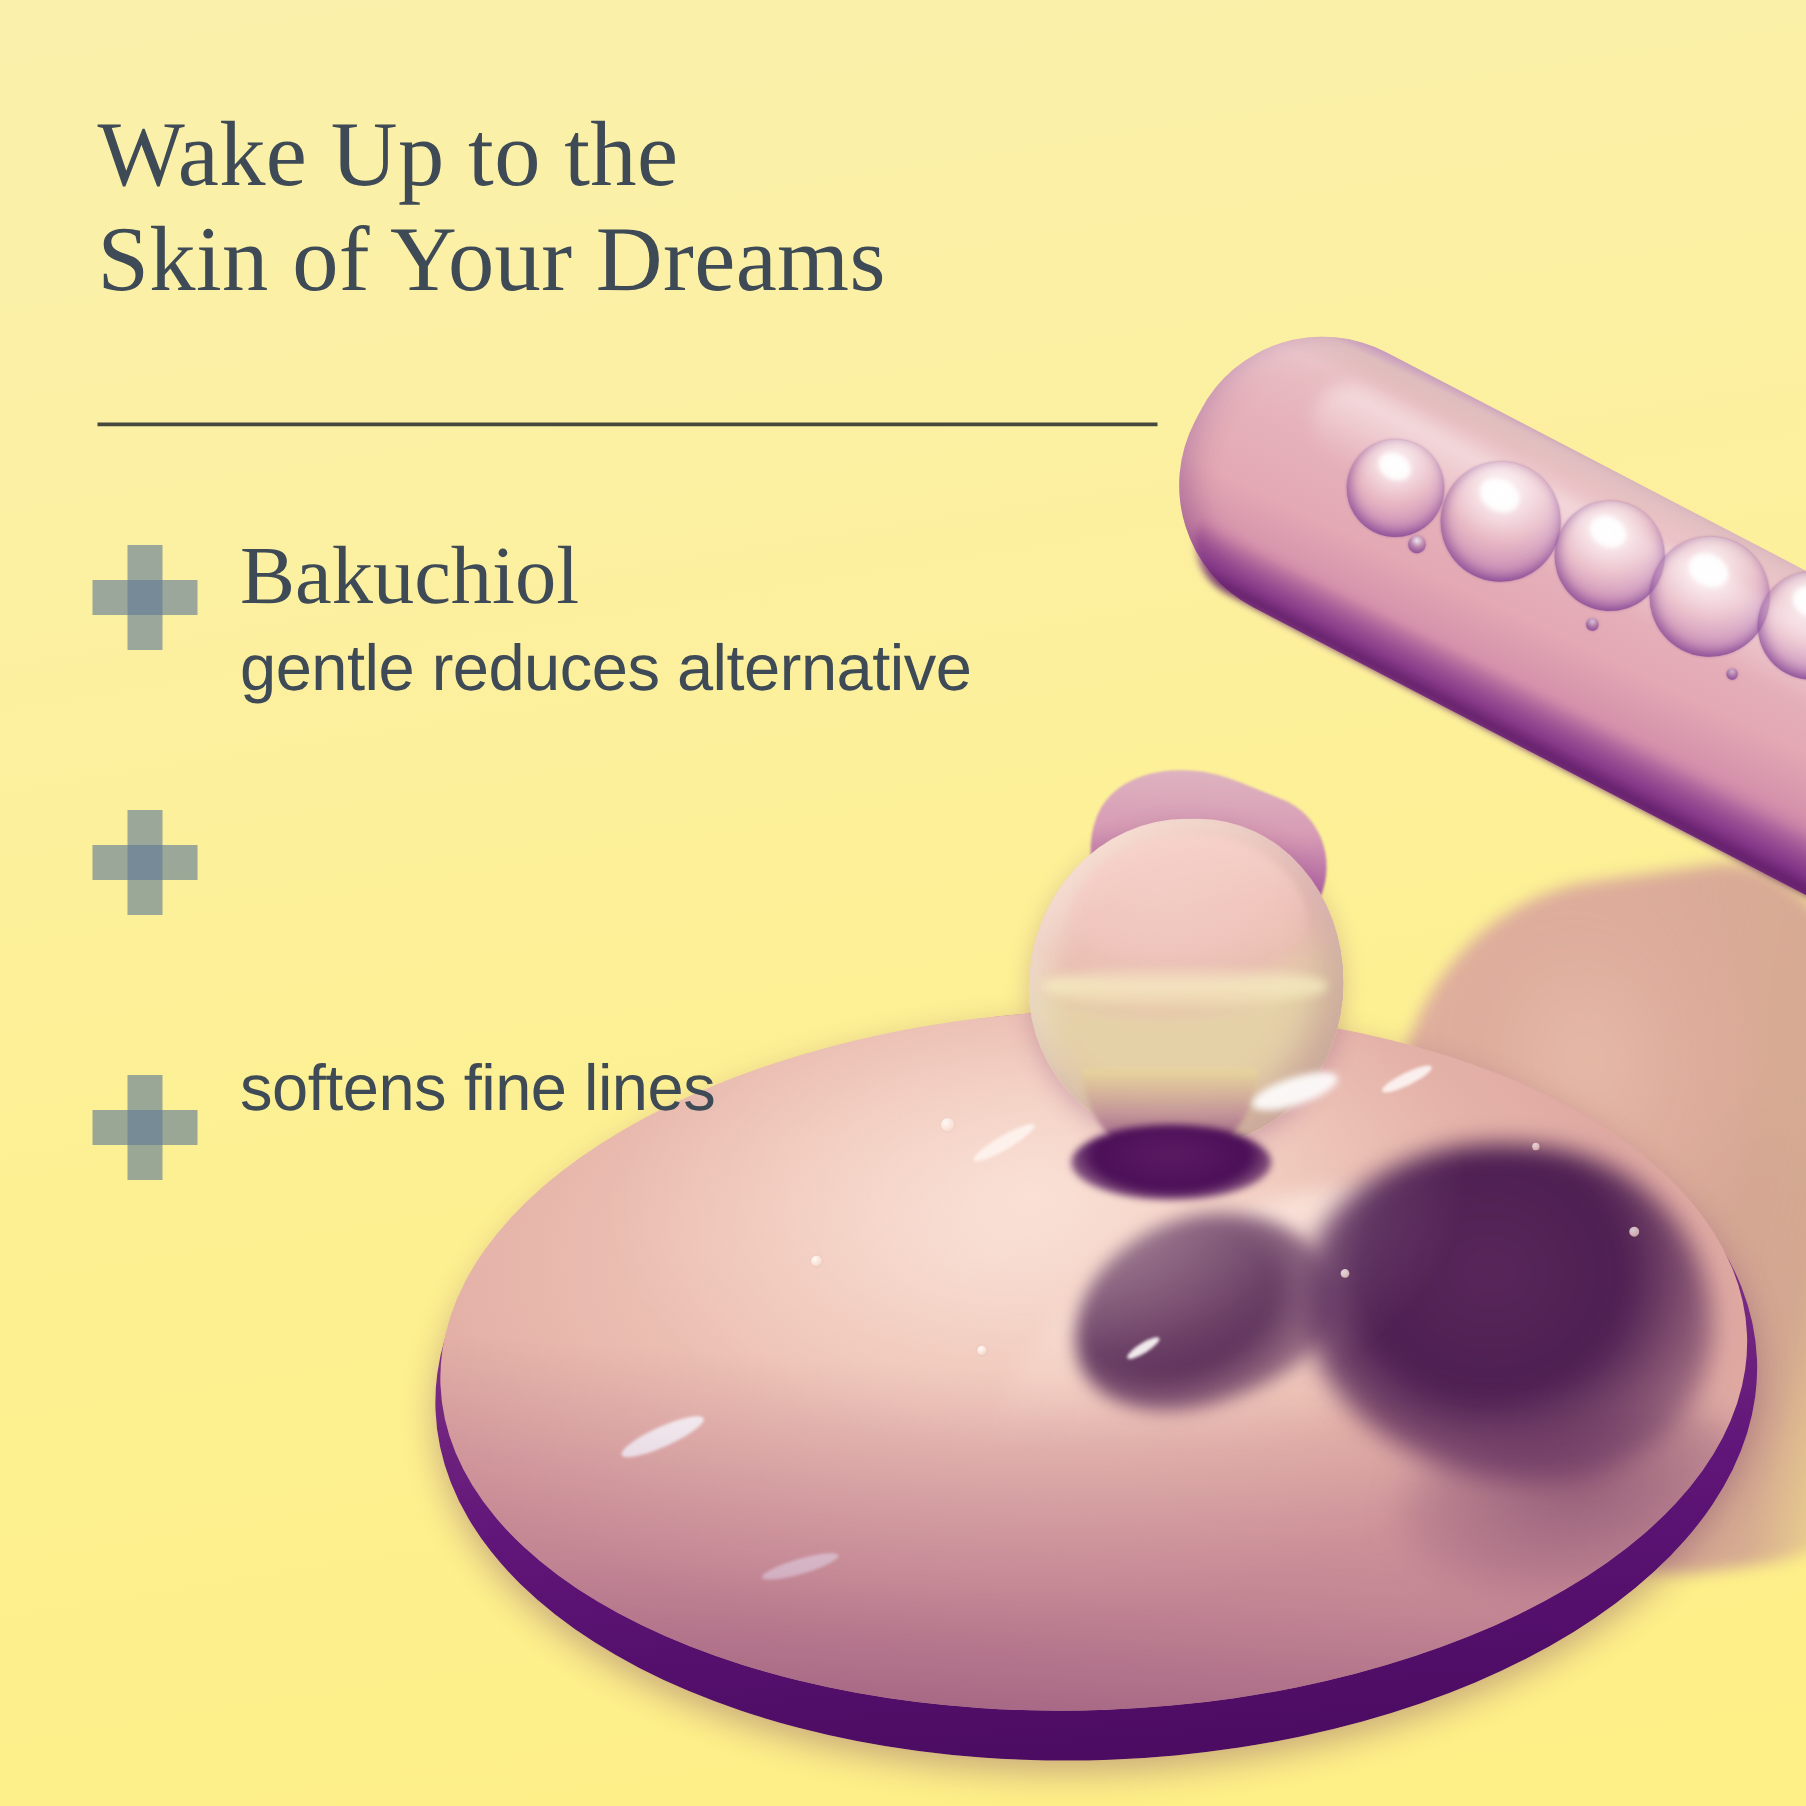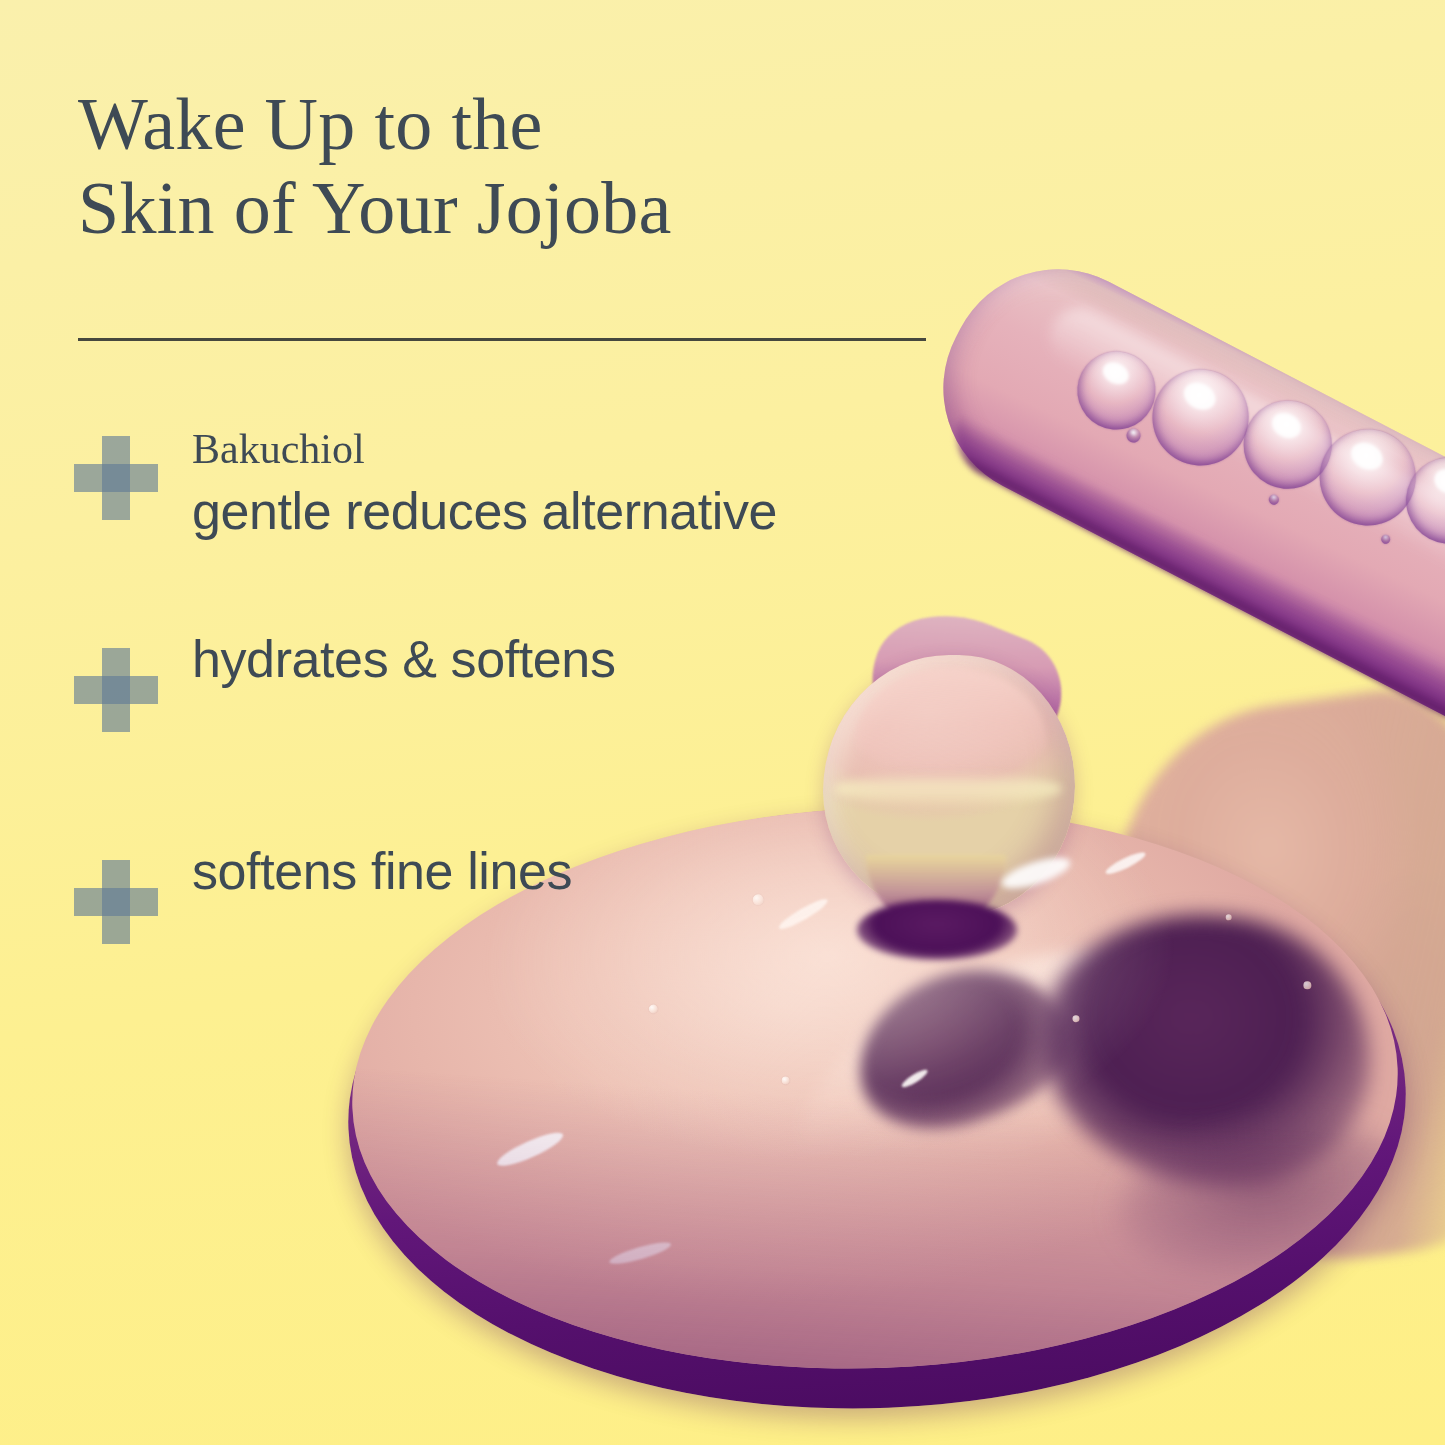--- a/index.html
+++ b/index.html
@@ -379,21 +379,21 @@
   .plus-icon .bar.h {
     left: 0;
     top: 28px;
     width: 84px;
     height: 28px;
   }
   .benefit-title {
     position: relative;
     margin-left: 118px;
     font-family: "Liberation Serif", "DejaVu Serif", serif;
-    font-size: 42px;
+    font-size: 66px;
     line-height: 1.0;
     color: #3E4A55;
     padding-top: 8px;
   }
   .benefit-sub {
     position: relative;
     margin-left: 118px;
     margin-top: 14px;
     font-family: "Liberation Sans", sans-serif;
     font-size: 52px;
@@ -453,42 +453,41 @@
   <div class="drop-top-sheen"></div>
   <div class="drop-waist"></div>
   <div class="drop-neck"></div>
   <div class="drop-contact"></div>
   <div class="drop-spec"></div>
 
   <div class="content">
 
     <div class="headline">
       <span class="ln">Wake Up to the</span>
-      <span class="ln">Skin of Your Jojoba</span>
+      <span class="ln">Skin of Your Dreams</span>
     </div>
 
     <div class="divider"></div>
 
     <div class="benefits">
 
       <div class="benefit">
         <div class="plus-icon">
           <div class="bar v"></div>
           <div class="bar h"></div>
         </div>
         <div class="benefit-title">Bakuchiol</div>
         <div class="benefit-sub">gentle reduces alternative</div>
       </div>
 
       <div class="benefit">
         <div class="plus-icon">
           <div class="bar v"></div>
           <div class="bar h"></div>
         </div>
-        <div class="benefit-sub">hydrates &amp; softens</div>
       </div>
 
       <div class="benefit">
         <div class="plus-icon">
           <div class="bar v"></div>
           <div class="bar h"></div>
         </div>
         <div class="benefit-sub">softens fine lines</div>
       </div>
 

